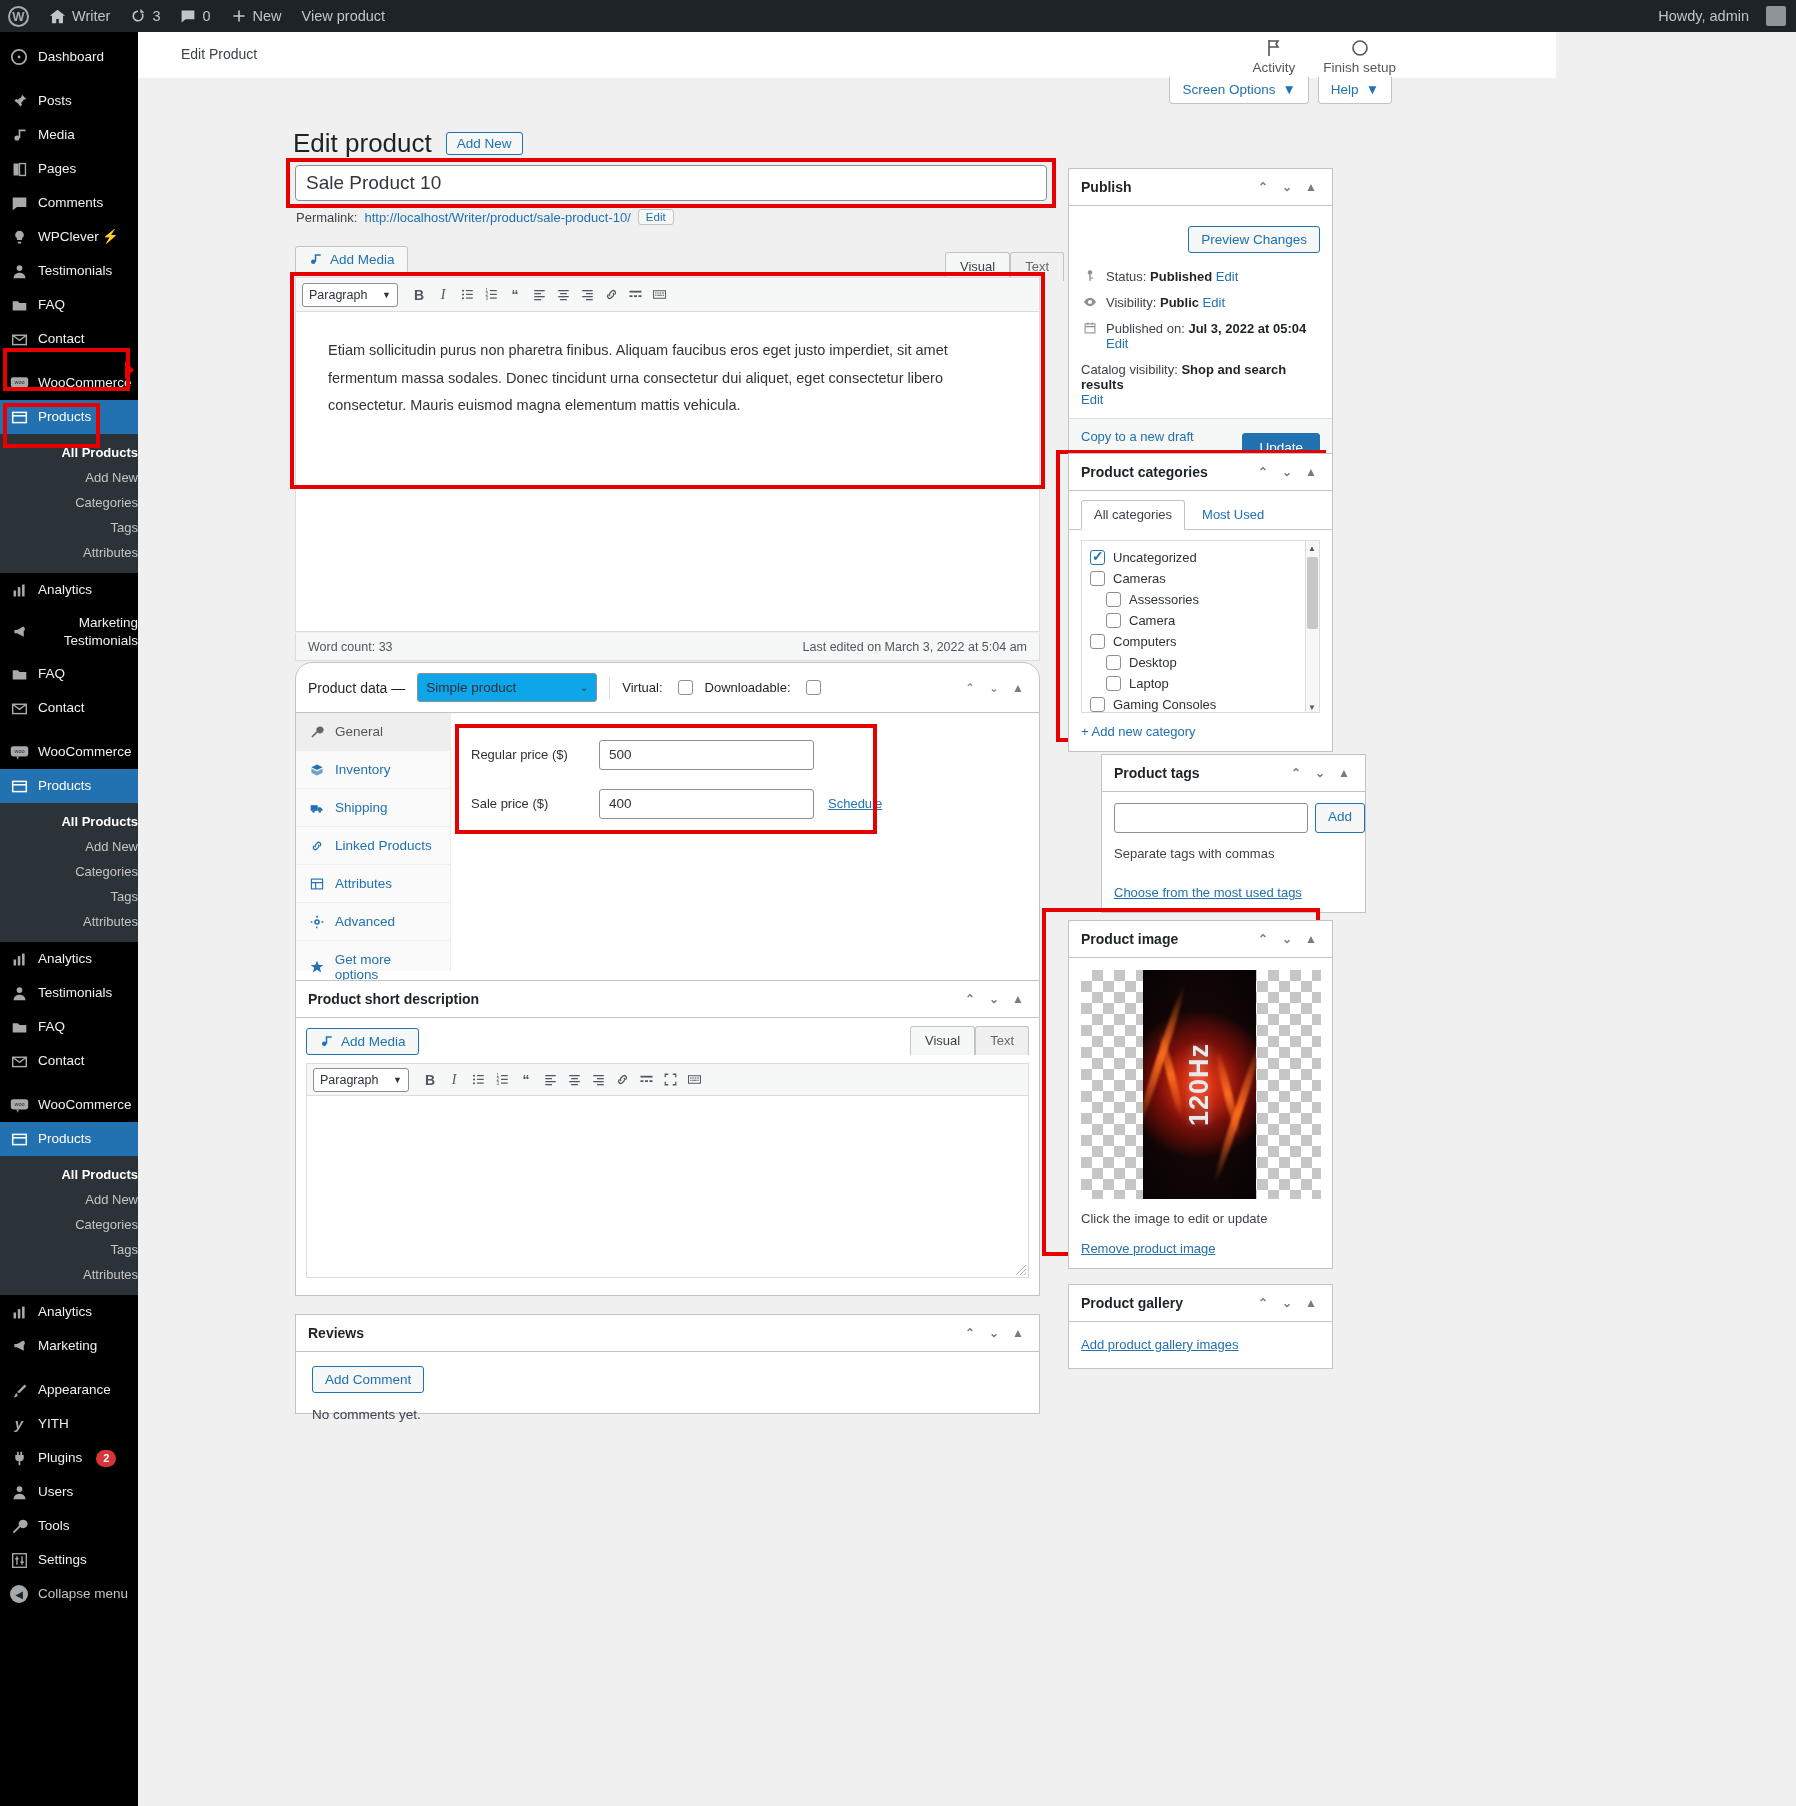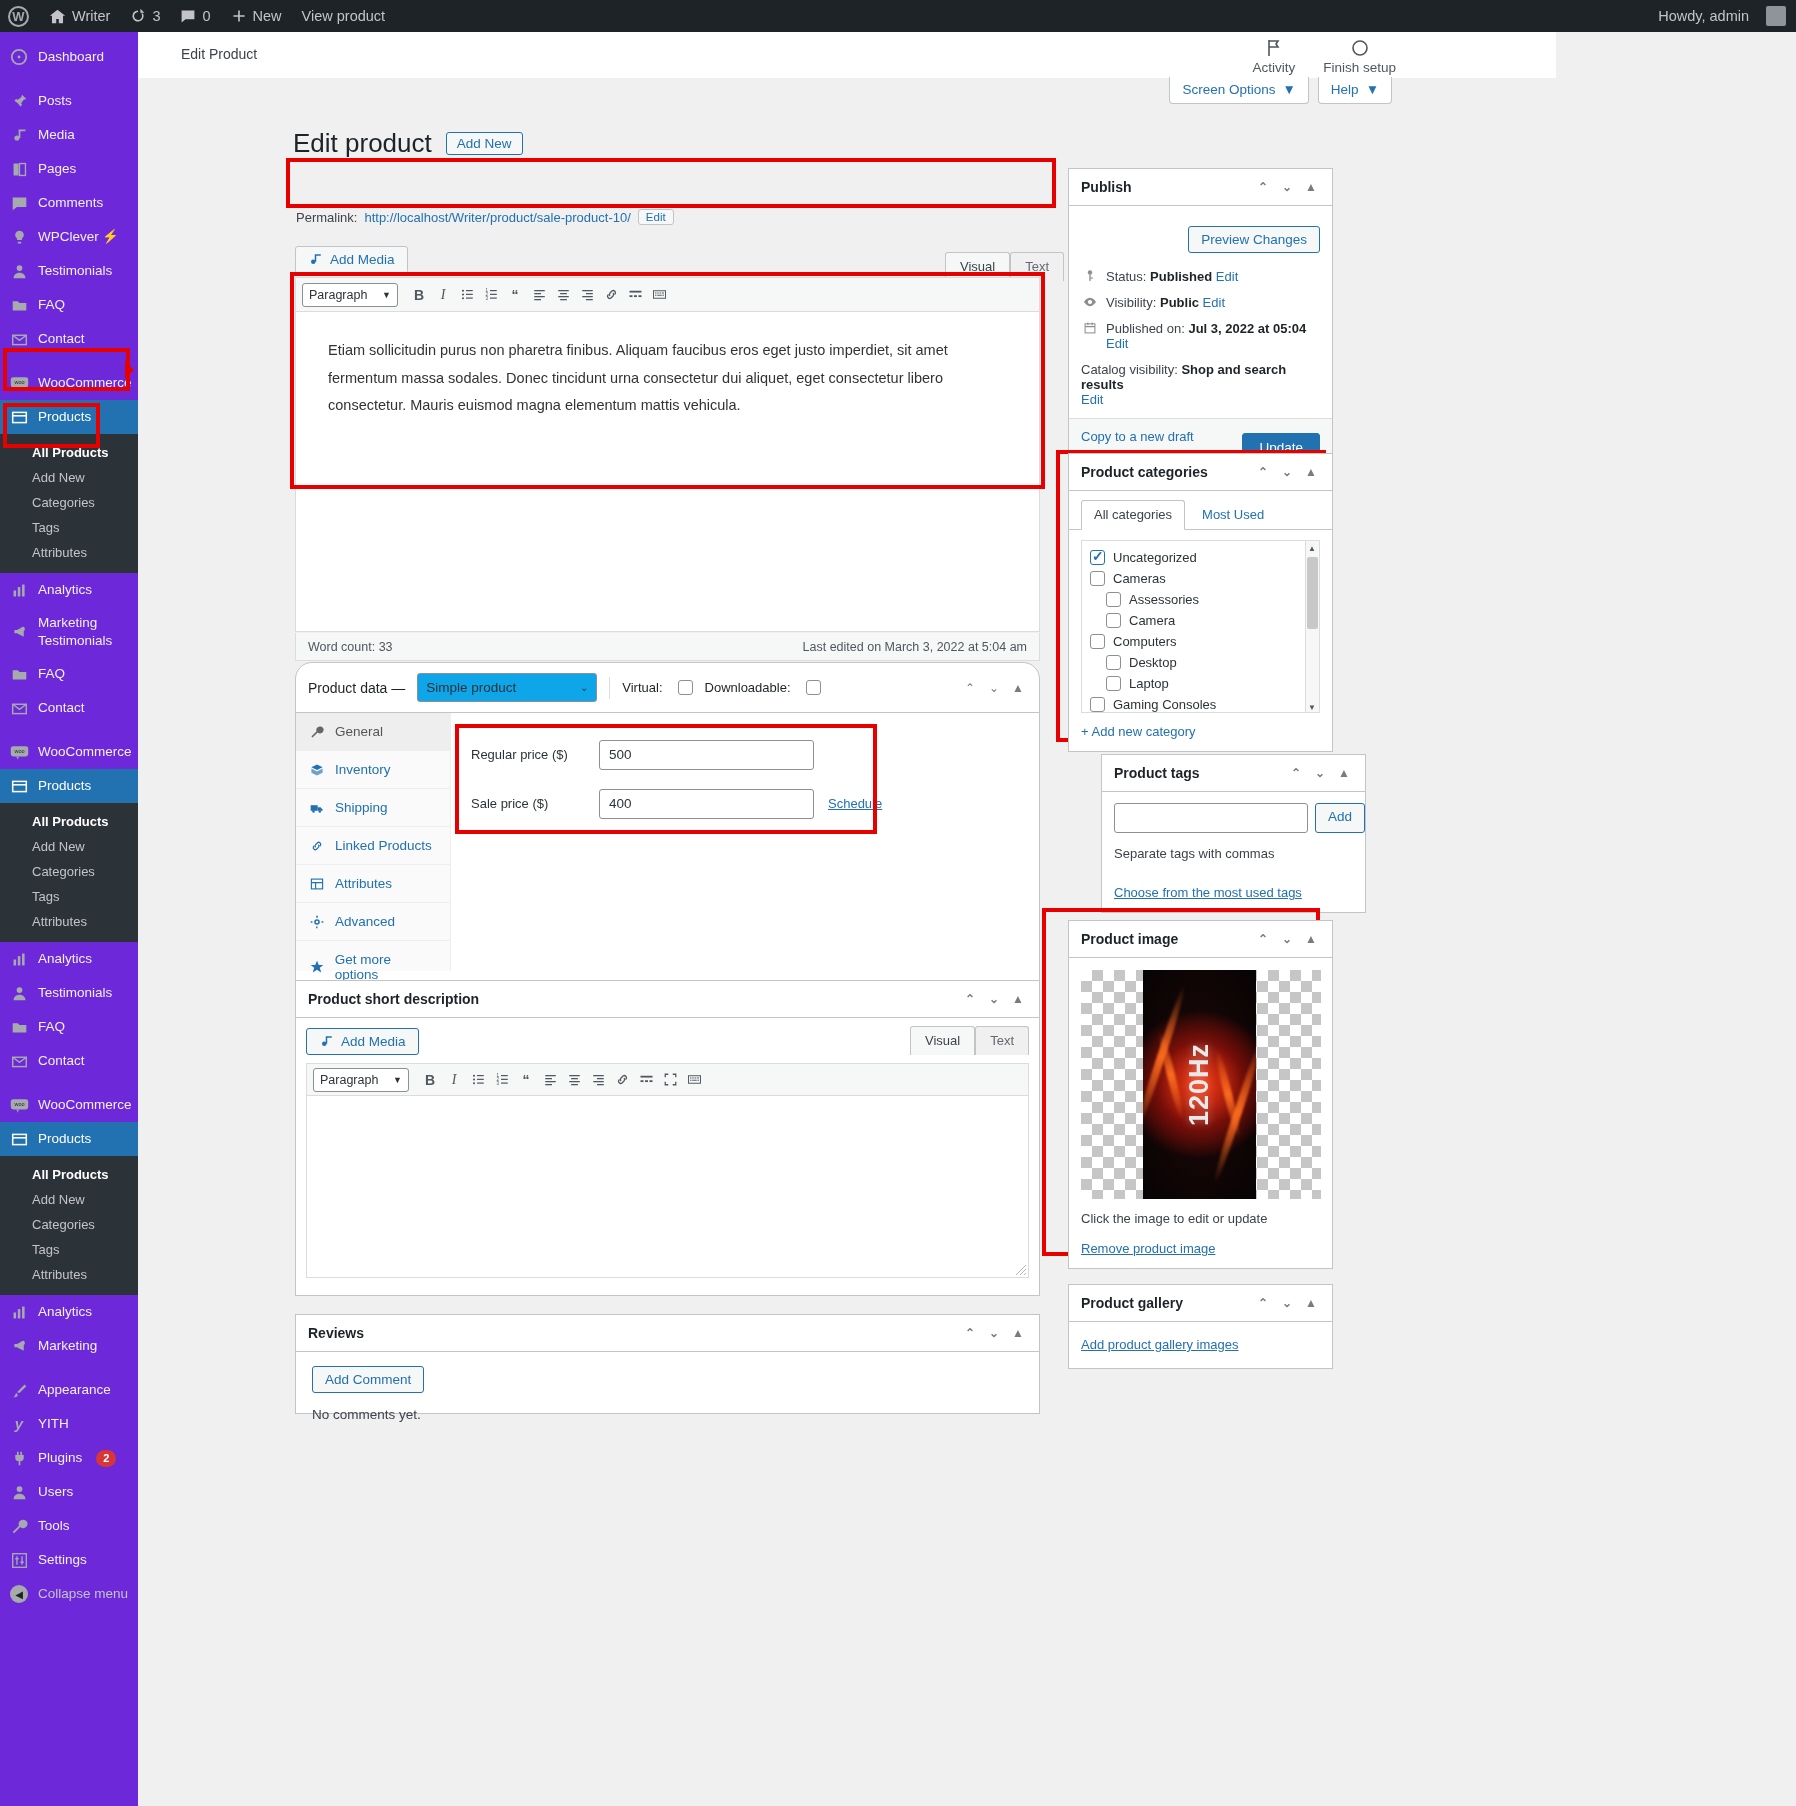--- a/index.html
+++ b/index.html
@@ -19,21 +19,21 @@
   .ab-item.logo { padding-left: 8px; }
   .ab-right { margin-left: auto; display: flex; align-items: center; padding-right: 10px; gap: 17px; }
   .ab-avatar { width: 20px; height: 20px; background: #8f949a; border-radius: 2px; display:inline-block; }
   .wp-logo { width: 21px; height: 21px; border: 2px solid #a7aaad; border-radius: 50%;
              display:flex; align-items:center; justify-content:center; font-size: 13px; color:#a7aaad; font-weight:bold;}
   .icon-svg { display: inline-block; vertical-align: middle; }
 
   
   #sidebar {
     position: absolute; top: 32px; left: 0; width: 138px; height: 1774px;
-    background: #6d28d9; color: #f0f0f1; font-size: 13.5px; overflow: hidden;
+    background: #000000; color: #f0f0f1; font-size: 13.5px; overflow: hidden; text-align: right;
   }
   .menu-top { height: 8px; }
   .m-item {
     display: flex; align-items: center; gap: 9px;
     padding: 7px 0 7px 9px; color: #f0f0f1; line-height: 1.35; min-height: 30px;
   }
   .m-item .mi { width: 20px; height: 20px; flex: 0 0 20px; display:flex; align-items:center; justify-content:center; color:#a7aaad;}
   .m-item.current { background: #2271b1; color: #fff; position: relative; }
   .m-item.current .mi { color: #fff; }
   .m-item.current::after {
@@ -634,20 +634,21 @@
       <span>▼</span>
     </div>
   </div>
 
   <div id="page-title-row">
     <span id="page-title">Edit product</span>
     <span class="page-title-action">Add New</span>
   </div>
 
   <div id="title-hl"></div>
+  <input id="title-input" value="Sale Product 10" style="">
 
   <div id="permalink-row">
     <span>Permalink:</span>
     <a>http://localhost/Writer/product/sale-product-10/</a>
     <span class="sm-btn">Edit</span>
   </div>
 
   <div id="addmedia-btn">
     <svg width="15" height="15" viewBox="0 0 20 20" fill="#2271b1">
         <circle cx="7" cy="13" r="3"></circle>

